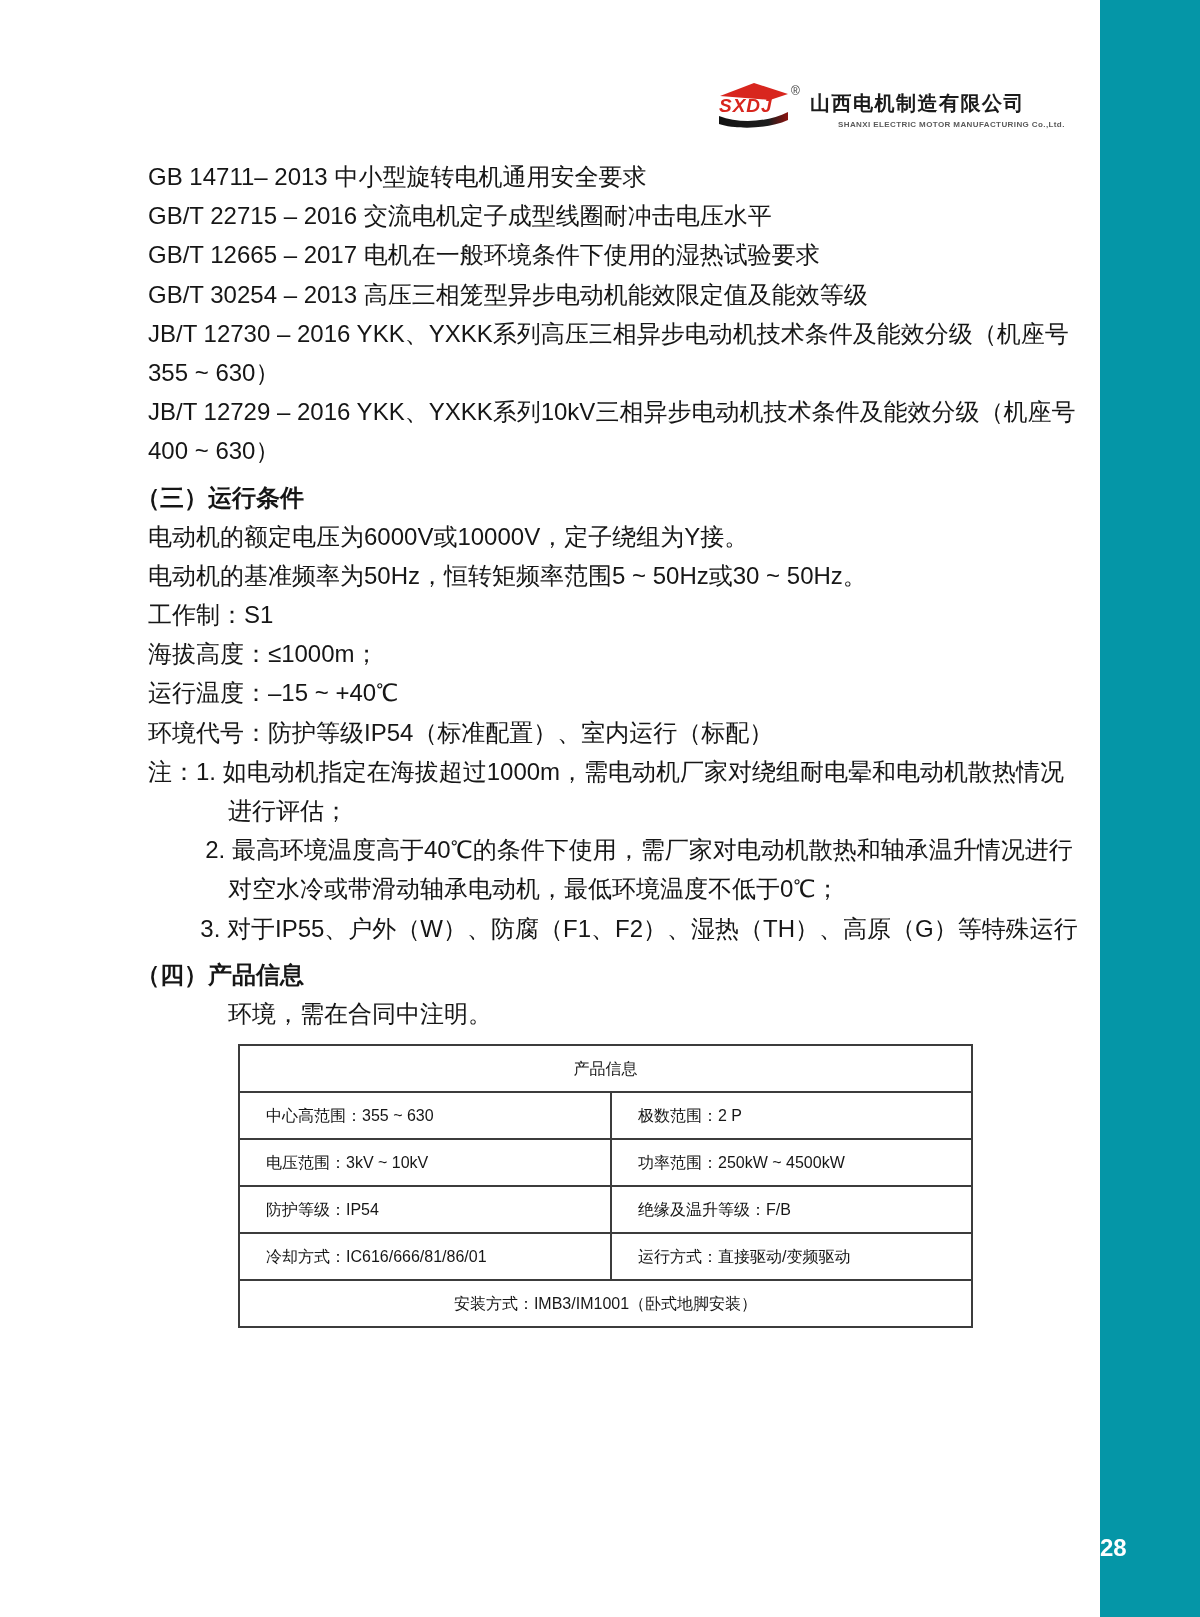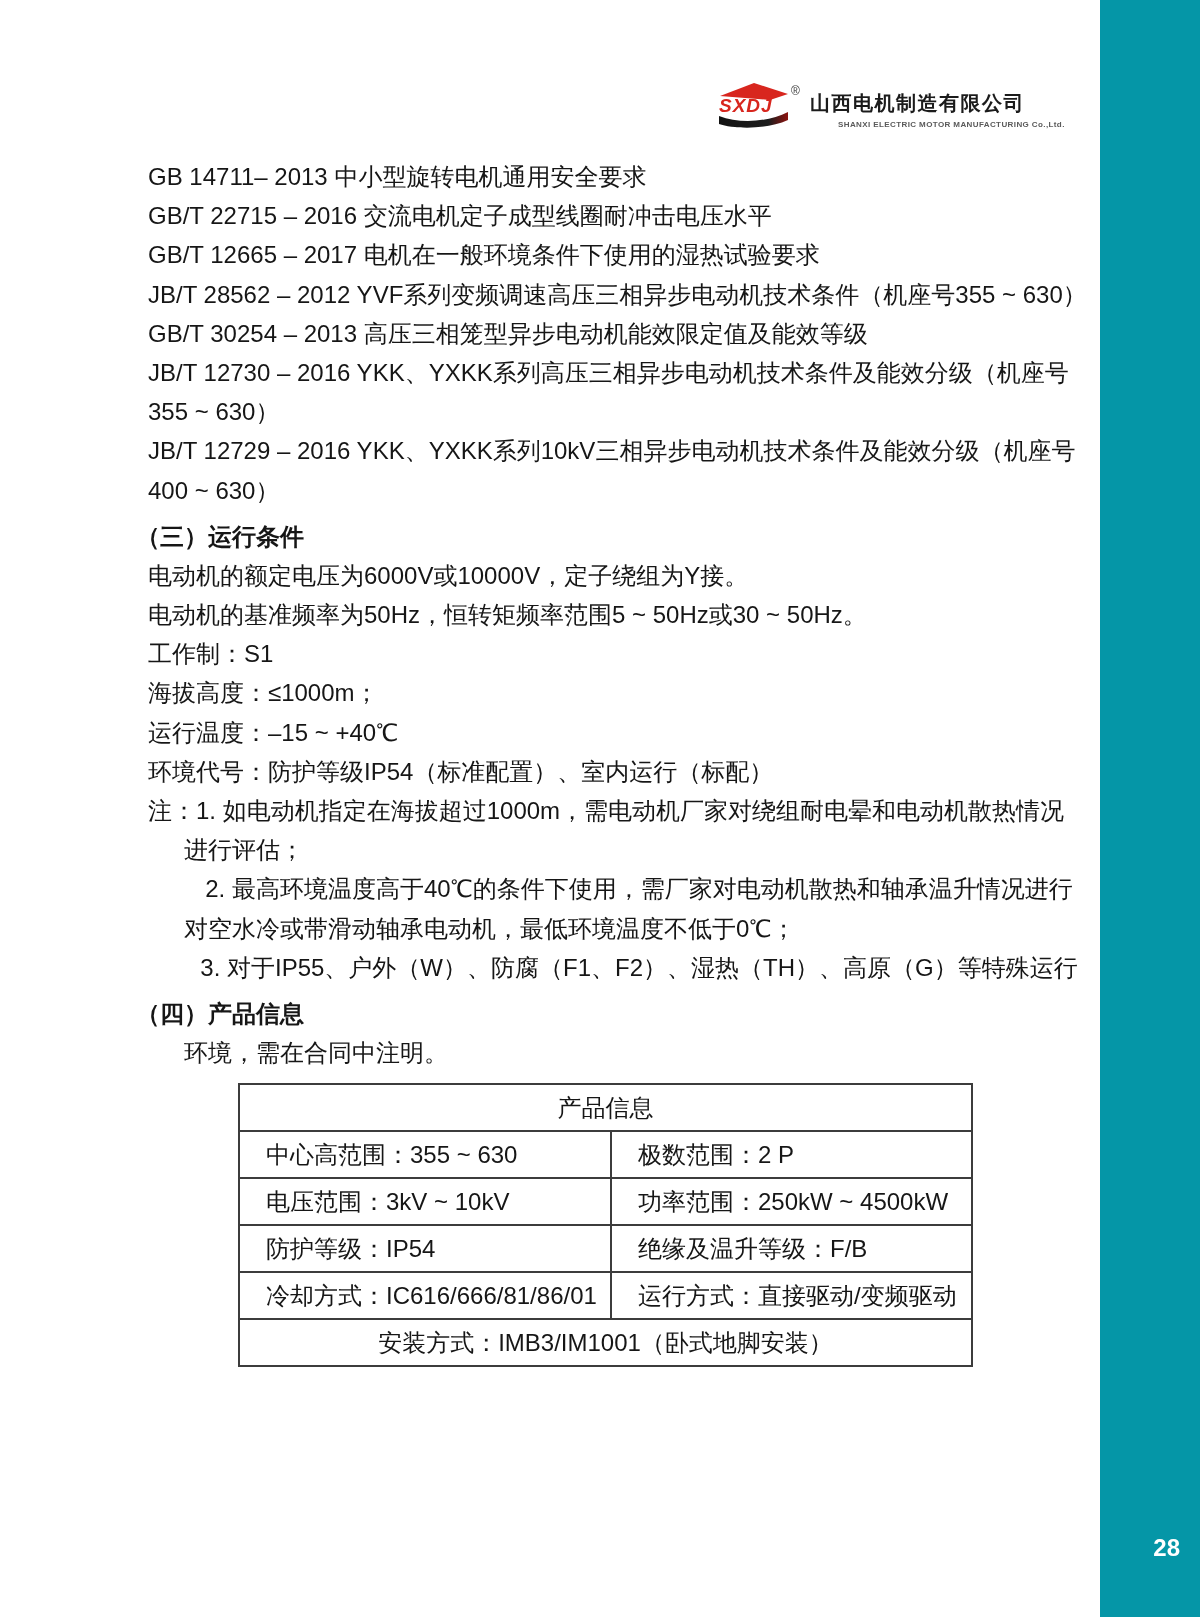--- a/index.html
+++ b/index.html
@@ -8,49 +8,49 @@
     background:#ffffff; overflow:hidden;
     font-family:"Liberation Sans", sans-serif;
     color:#161616;
   }
   .teal-bar {
     position:absolute; top:0; left:1100px; width:100px; height:1617px;
     background:#0596A7;
   }
   .page-num {
     position:absolute; top:1534px; left:1100px; width:80px;
-    text-align:right; color:#ffffff; font-weight:bold; font-size:24px;
+    text-align:left; color:#ffffff; font-weight:bold; font-size:24px;
   }
   .logo-svg { position:absolute; left:714px; top:80px; }
   .company { position:absolute; left:810px; top:90px; }
   .company-cn {
     font-size:20px; font-weight:bold; letter-spacing:1.5px;
     color:#1b1b1b; white-space:nowrap;
   }
   .company-en {
     margin-top:3px; font-size:8px; font-weight:bold; letter-spacing:0.4px;
     color:#5a5a5a; white-space:nowrap;padding-left:28px;
   }
   .content {
     position:absolute; left:148px; top:157px; width:930px;
     font-size:24px; line-height:39.2px;
   }
   .line { height:39.2px; line-height:39.2px; white-space:nowrap; }
   .heading { font-weight:bold; margin-left:-12px; }
   .heading3 { margin-top:7px; }
   .heading4 { margin-top:7px; }
   .ind1 { margin-left:52px;text-align:center; }
-  .ind2 { margin-left:36px; }
+  .ind2 { margin-left:80px; }
   table.product-table {
     margin-left:90px; margin-top:11px;
     border-collapse:collapse; table-layout:fixed; width:733px;
   }
   table.product-table td {
     border:2px solid #3c3c3c; height:45px;
-    font-size:24px; color:#161616;
+    font-size:16px; color:#161616;
     padding:0 0 0 26px; white-space:nowrap; overflow:hidden;
   }
   table.product-table td.t-center { text-align:center; padding:0; }
 </style>
 </head>
 <body>
 
 <div>
 
   <div class="teal-bar"></div>
@@ -73,21 +73,20 @@
   <div class="company">
     <div class="company-cn">山西电机制造有限公司</div>
     <div class="company-en">SHANXI  ELECTRIC  MOTOR  MANUFACTURING  Co.,Ltd.</div>
   </div>
 
   <div class="content">
 
     <div class="line">GB 14711– 2013 中小型旋转电机通用安全要求</div>
     <div class="line">GB/T 22715 – 2016 交流电机定子成型线圈耐冲击电压水平</div>
     <div class="line">GB/T 12665 – 2017 电机在一般环境条件下使用的湿热试验要求</div>
-    <div class="line">JB/T 28562 – 2012 YVF系列变频调速高压三相异步电动机技术条件（机座号355 ~ 630）</div>
     <div class="line">GB/T 30254 – 2013 高压三相笼型异步电动机能效限定值及能效等级</div>
     <div class="line">JB/T 12730 – 2016 YKK、YXKK系列高压三相异步电动机技术条件及能效分级（机座号</div>
     <div class="line">355 ~ 630）</div>
     <div class="line">JB/T 12729 – 2016 YKK、YXKK系列10kV三相异步电动机技术条件及能效分级（机座号</div>
     <div class="line">400 ~ 630）</div>
 
     <div class="line heading heading3">（三）运行条件</div>
 
     <div class="line">电动机的额定电压为6000V或10000V，定子绕组为Y接。</div>
     <div class="line">电动机的基准频率为50Hz，恒转矩频率范围5 ~ 50Hz或30 ~ 50Hz。</div>

